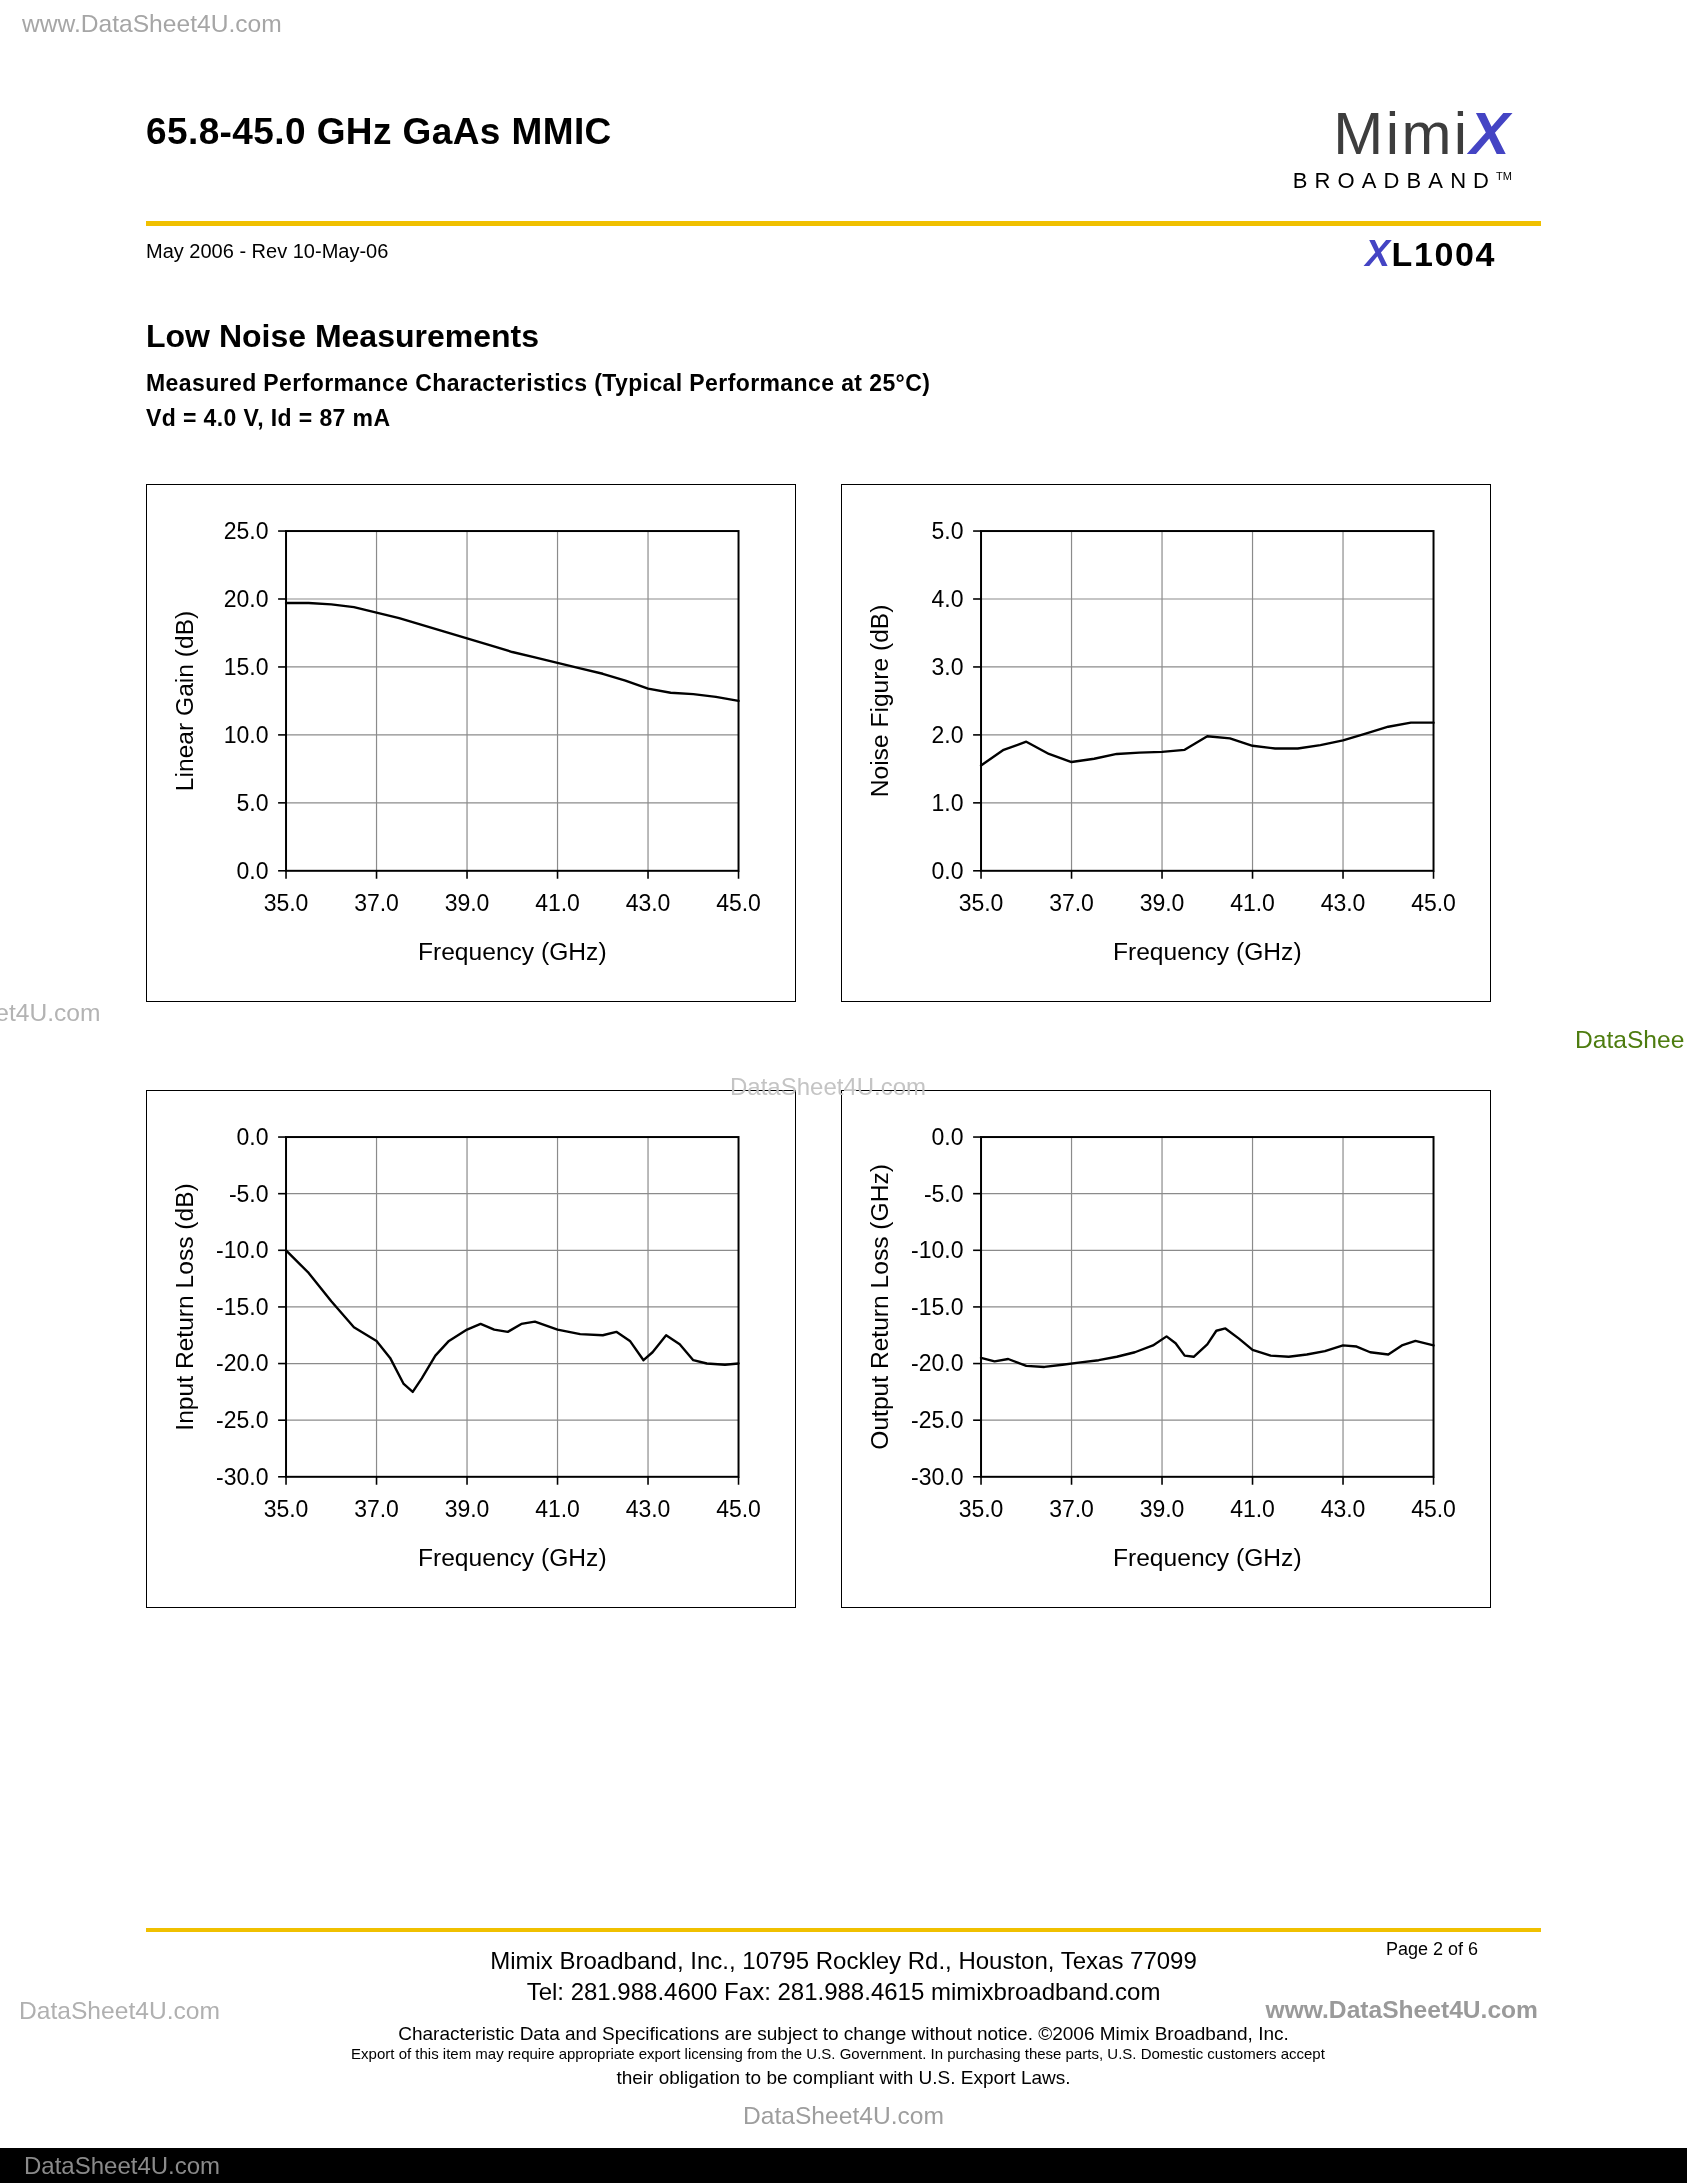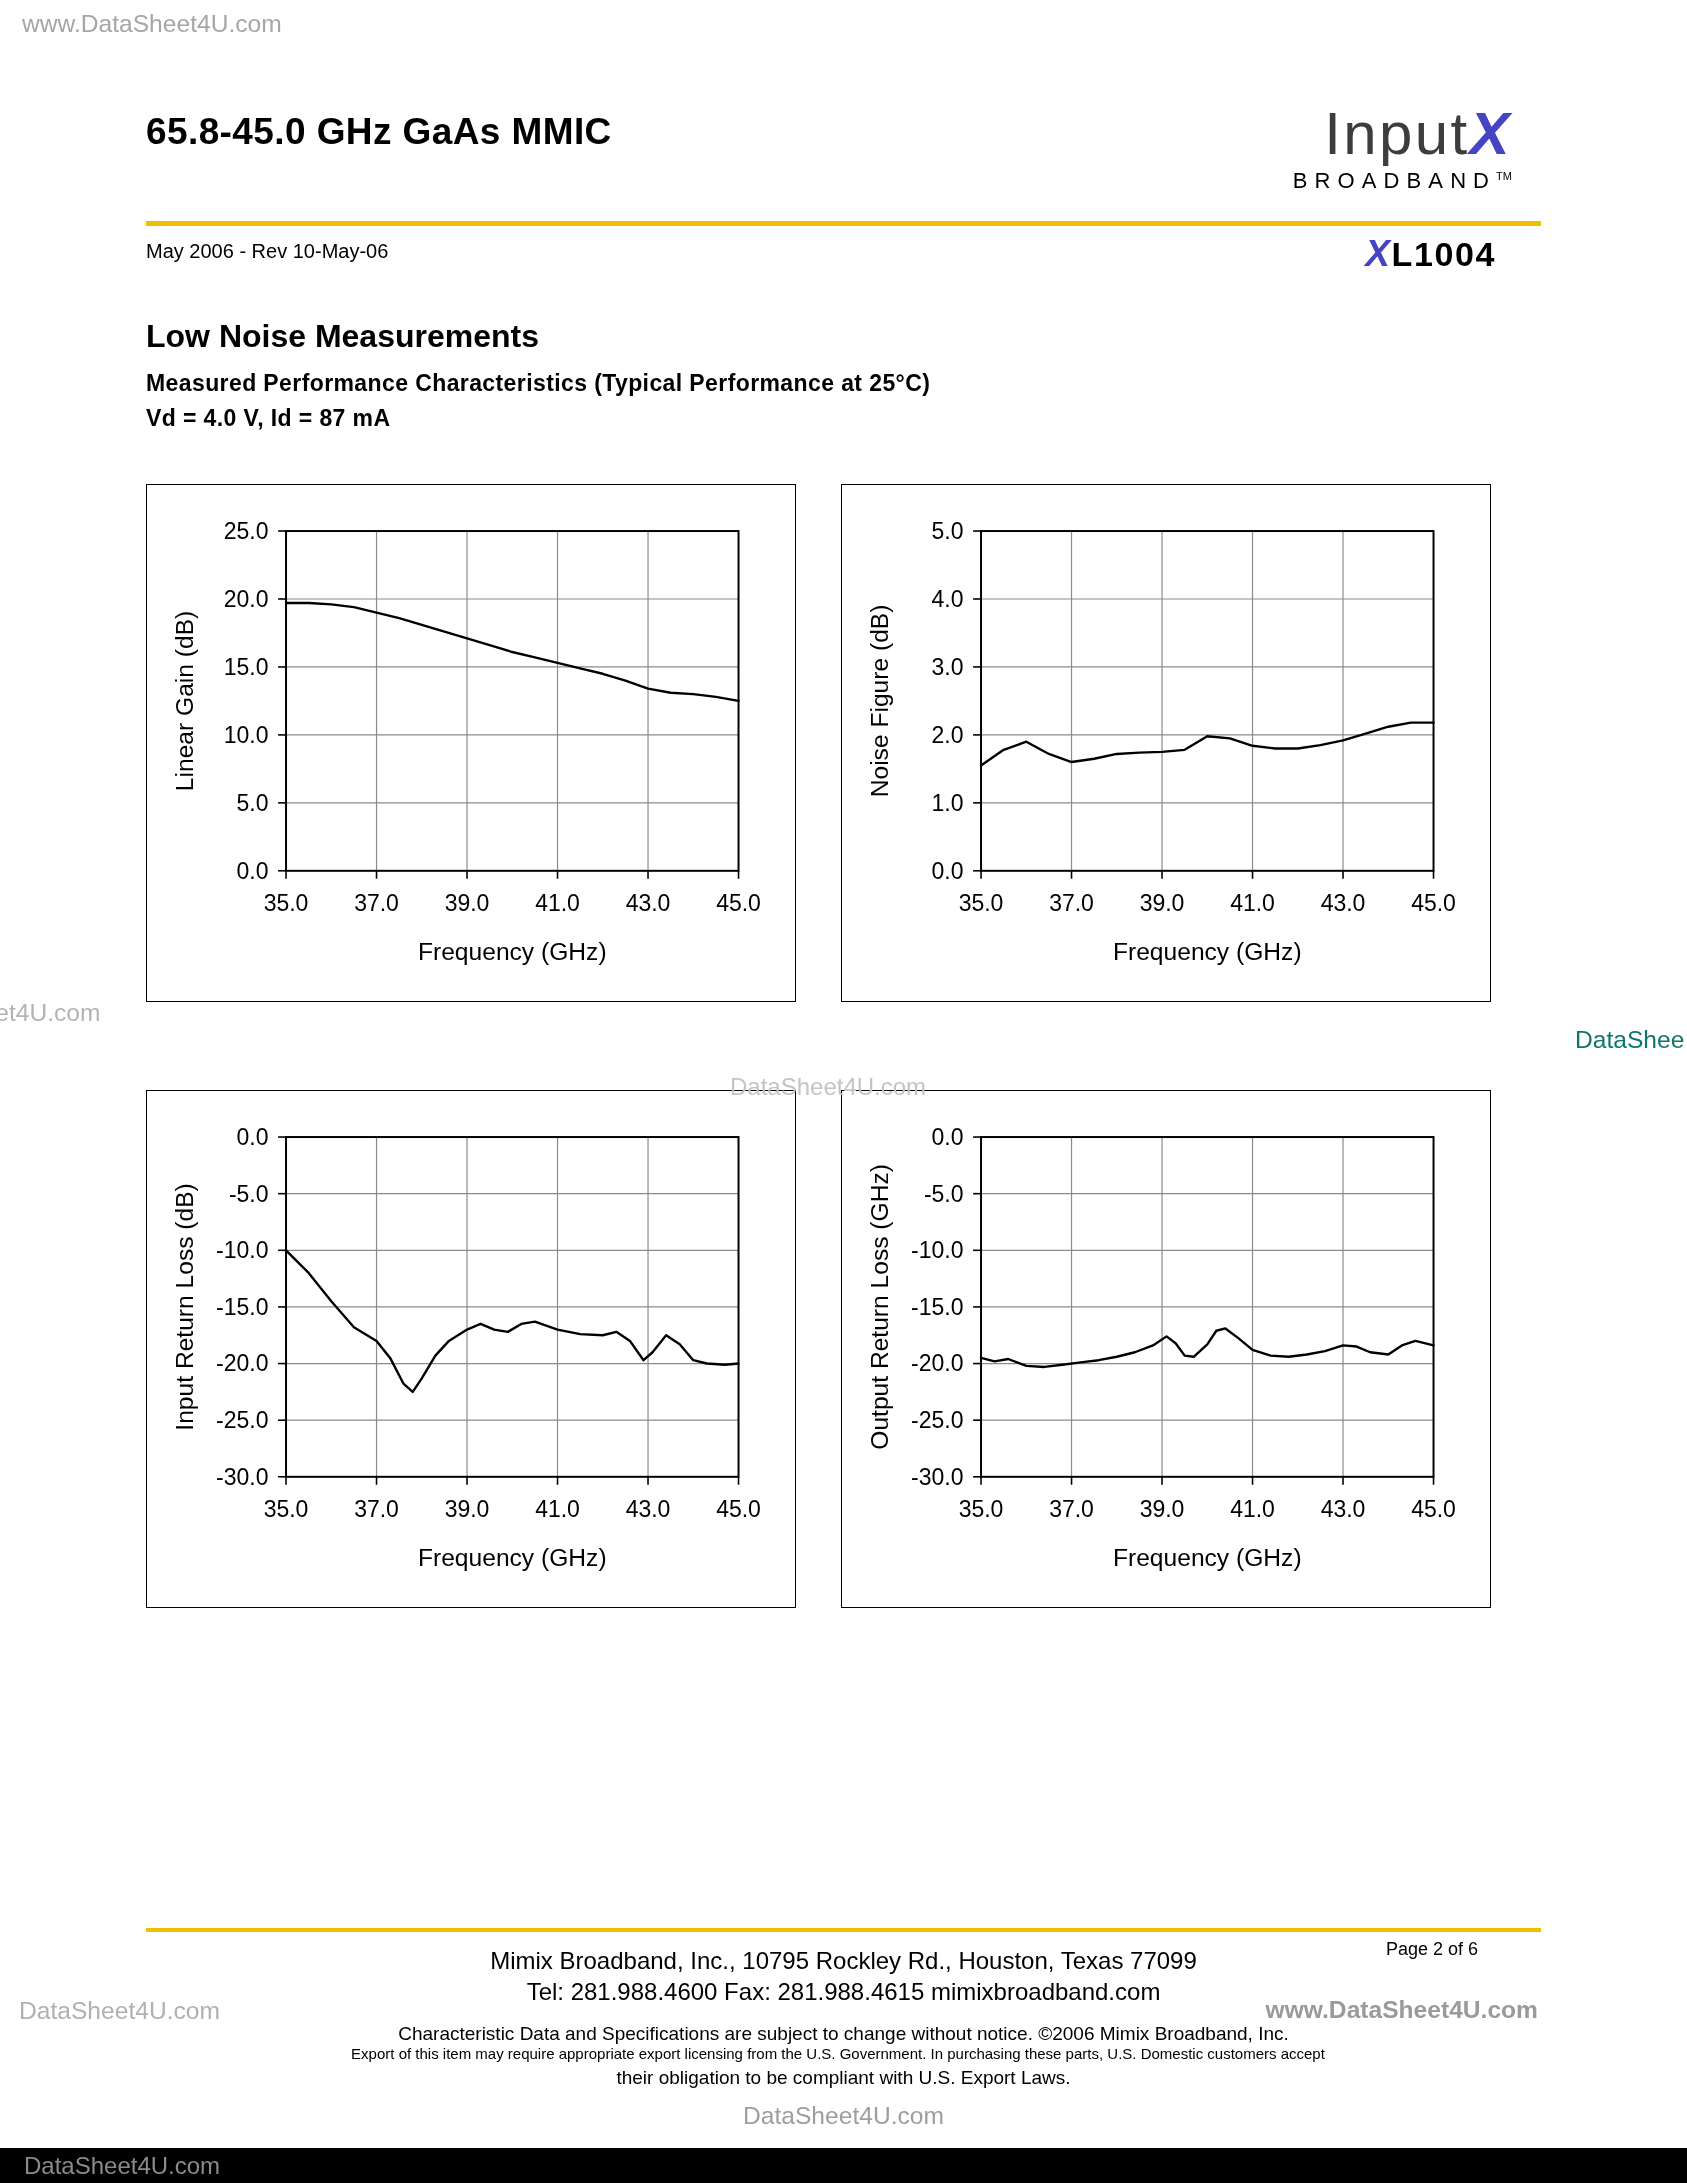--- a/index.html
+++ b/index.html
@@ -4,21 +4,21 @@
 <style>
   html,body{margin:0;padding:0;}
   body{
     width:1687px;height:2183px;position:relative;background:#ffffff;
     font-family:"Liberation Sans",sans-serif;color:#000;overflow:hidden;
   }
   .abs{position:absolute;}
   .wm{color:#a6a6a6;}
   .wm-top-left{left:22px;top:9.5px;font-size:24.6px;}
   .wm-mid-left{left:-4.8px;top:999px;font-size:24.6px;color:#b3b3b3;}
-  .wm-mid-right{left:1575px;top:1026px;font-size:24.6px;color:#0f766e;}
+  .wm-mid-right{left:1575px;top:1026px;font-size:24.6px;color:#4d7c0f;}
   .wm-mid-center{left:730px;top:1073px;font-size:24px;color:#c4c4c4;}
   .wm-footer-left{left:19px;top:1997px;font-size:24.6px;color:#b0b0b0;}
   .wm-footer-right{right:149px;top:1996px;font-size:24.6px;color:#9a9a9a;font-weight:bold;}
   .wm-bottom-center{left:0;top:2102px;width:1687px;text-align:center;font-size:24.6px;color:#9e9e9e;}
 
   .doc-title{left:146px;top:110px;font-size:37px;font-weight:bold;line-height:44px;letter-spacing:0.4px;}
   .header-rule{left:146px;top:221px;width:1395px;height:4.8px;background:#f0c000;}
   .rev-line{left:146px;top:240px;font-size:20px;}
 
   .logo{right:175px;top:102px;text-align:right;}
@@ -57,21 +57,21 @@
 </head>
 <body>
 
 <div class="abs wm wm-top-left">www.DataSheet4U.com</div>
 
 <div class="abs doc-title">
   <div>65.8-45.0 GHz GaAs MMIC</div>
 </div>
 
 <div class="abs logo">
-  <div class="logo-main"><span>Input</span><span class="logo-x">X</span></div>
+  <div class="logo-main"><span>Mimi</span><span class="logo-x">X</span></div>
   <div class="logo-sub"><span>BROADBAND</span><span class="logo-tm">TM</span></div>
 </div>
 
 <div class="abs header-rule"></div>
 <div class="abs rev-line">May 2006 - Rev 10-May-06</div>
 <div class="abs part-number"><span class="logo-x">X</span><span>L1004</span></div>
 
 <div class="abs section-heading">Low Noise Measurements</div>
 <div class="abs section-sub">Measured Performance Characteristics (Typical Performance at 25°C)</div>
 <div class="abs section-cond">Vd = 4.0 V, Id = 87 mA</div>

